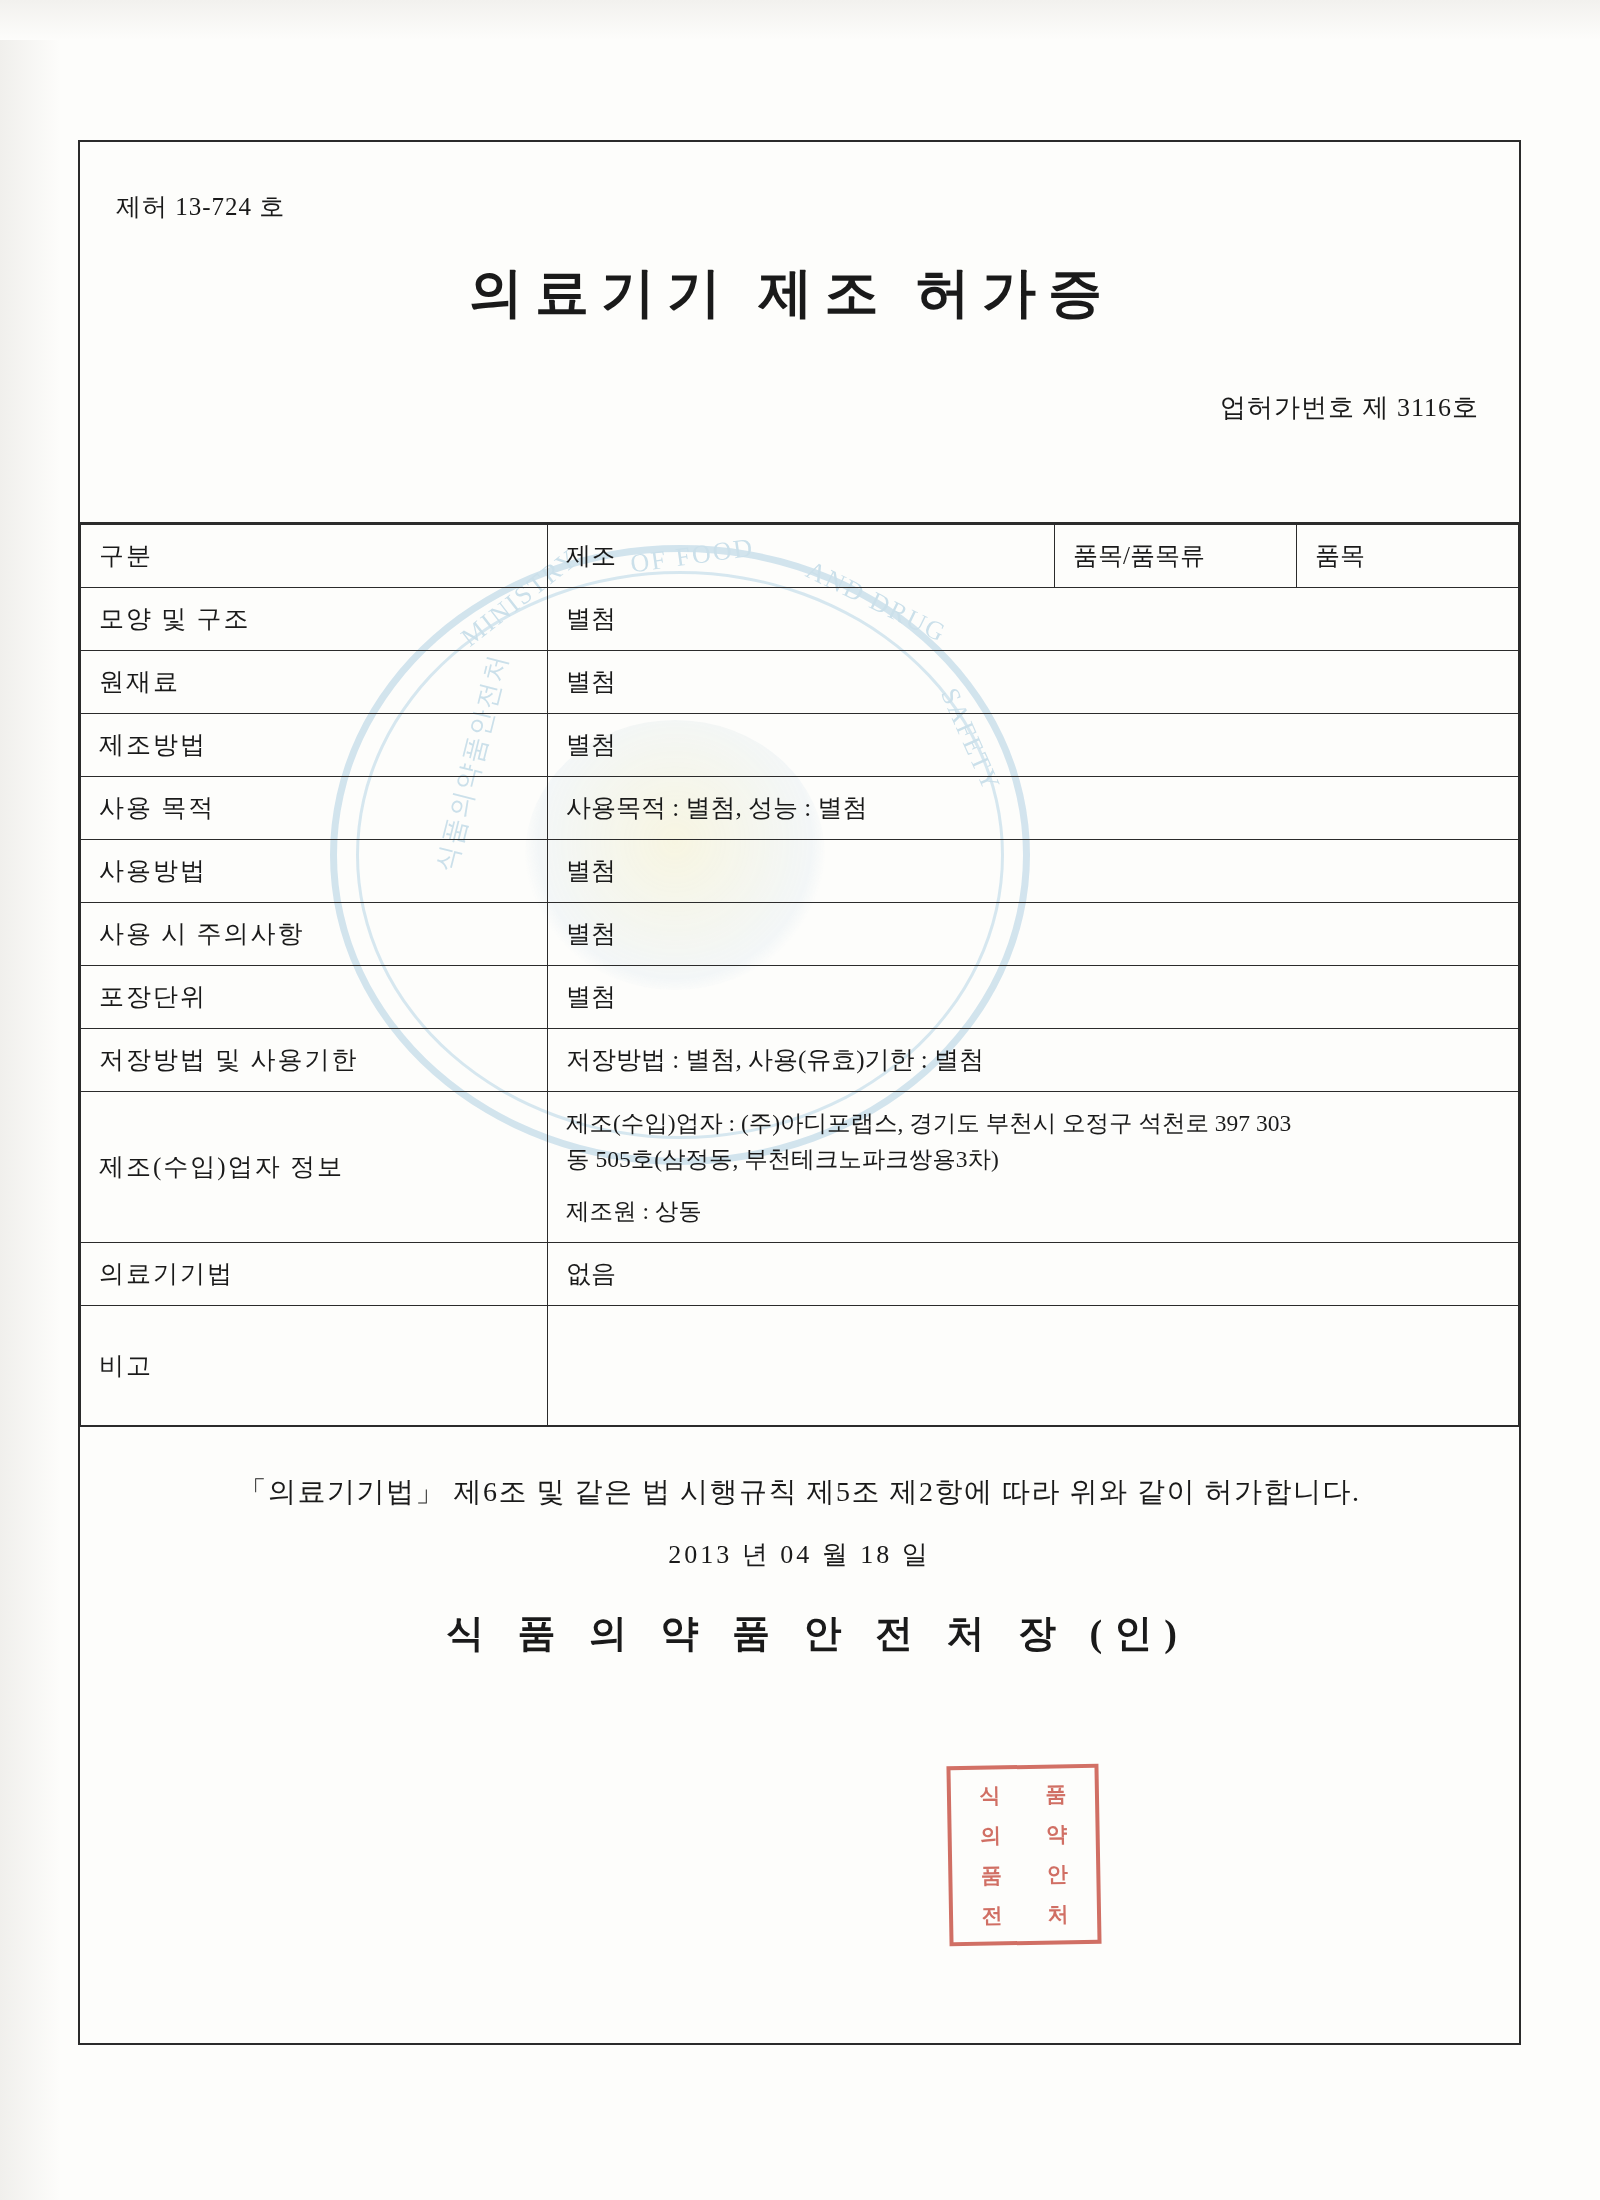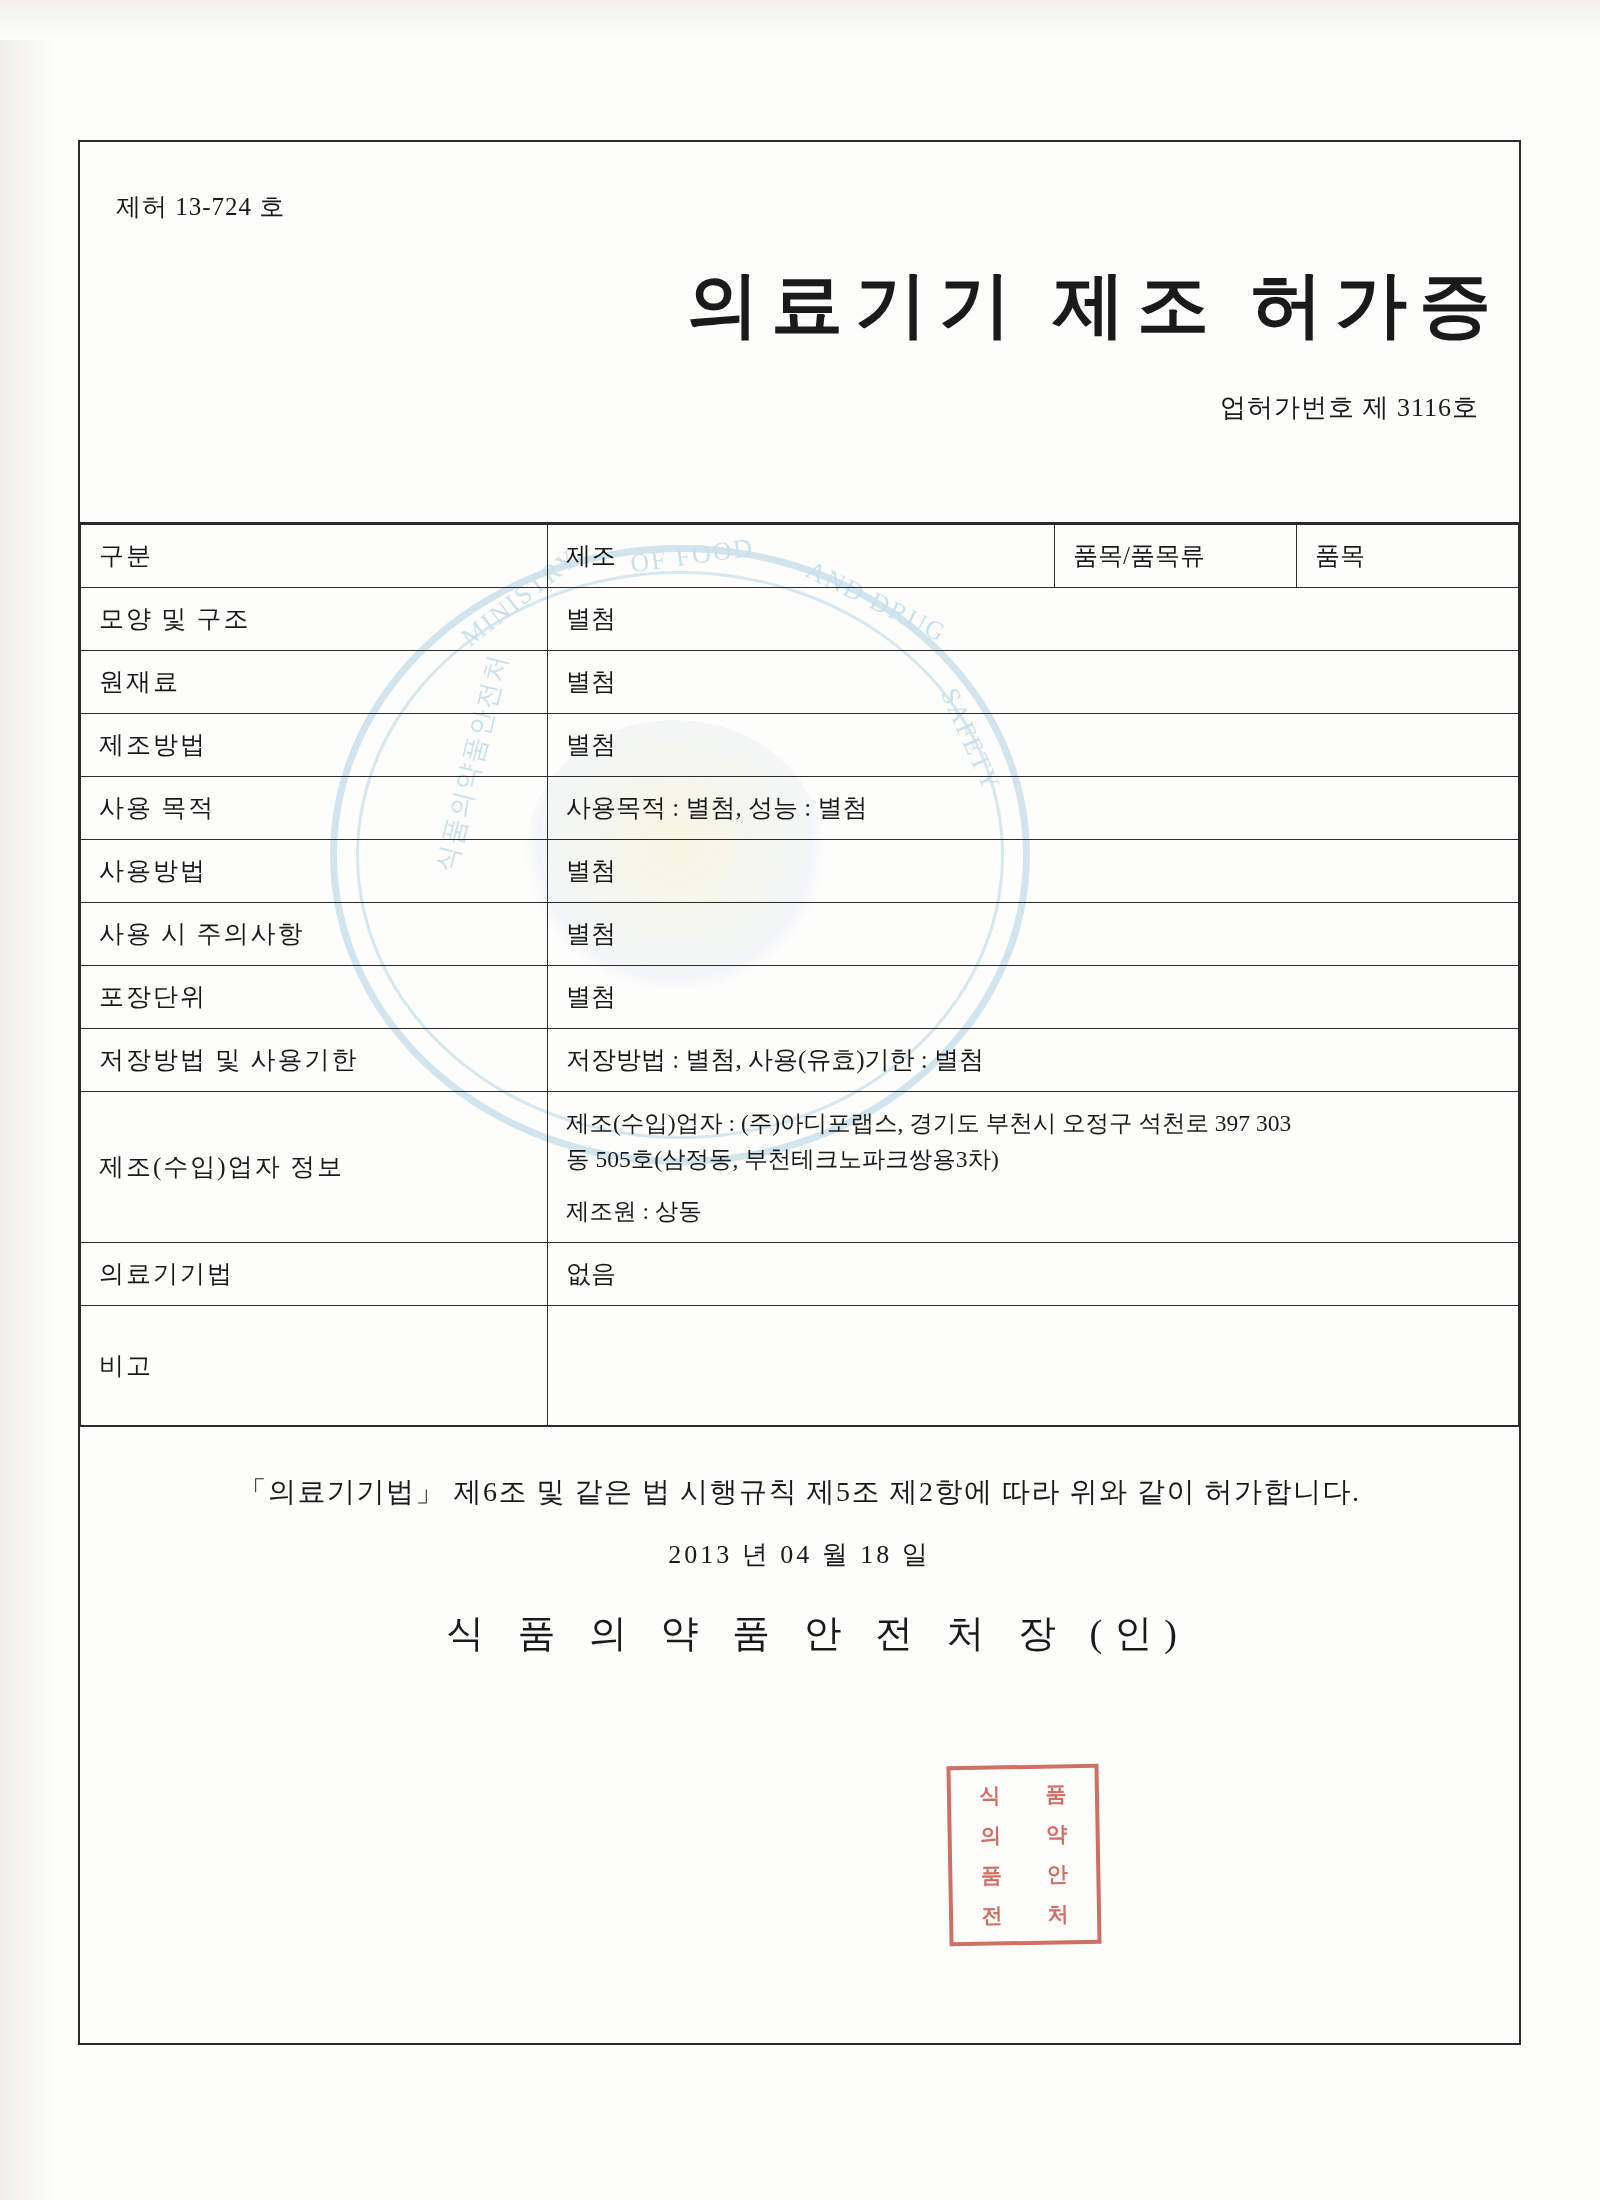--- a/index.html
+++ b/index.html
@@ -54,22 +54,22 @@
     left: 36px;
     top: 48px;
     font-size: 25px;
     letter-spacing: 1px;
   }
   .doc-title {
     position: absolute;
     left: 0;
     right: 16px;
     top: 115px;
-    text-align: right;
-    font-size: 72px;
+    text-align: center;
+    font-size: 54px;
     letter-spacing: 12px;
     font-weight: 700;
   }
   .license-number {
     position: absolute;
     right: 40px;
     top: 248px;
     font-size: 26px;
     letter-spacing: 1px;
   }
@@ -122,21 +122,21 @@
     text-align: center;
     font-size: 26px;
     letter-spacing: 3px;
     margin-top: 26px;
   }
   .footer-issuer {
     text-align: center;
     font-size: 38px;
     letter-spacing: 12px;
     margin-top: 36px;
-    font-weight: 400;
+    font-weight: 700;
     padding-left: 36px;
   }
 
   
   .watermark {
     position: absolute;
     left: 330px;
     top: 545px;
     width: 700px;
     height: 620px;

